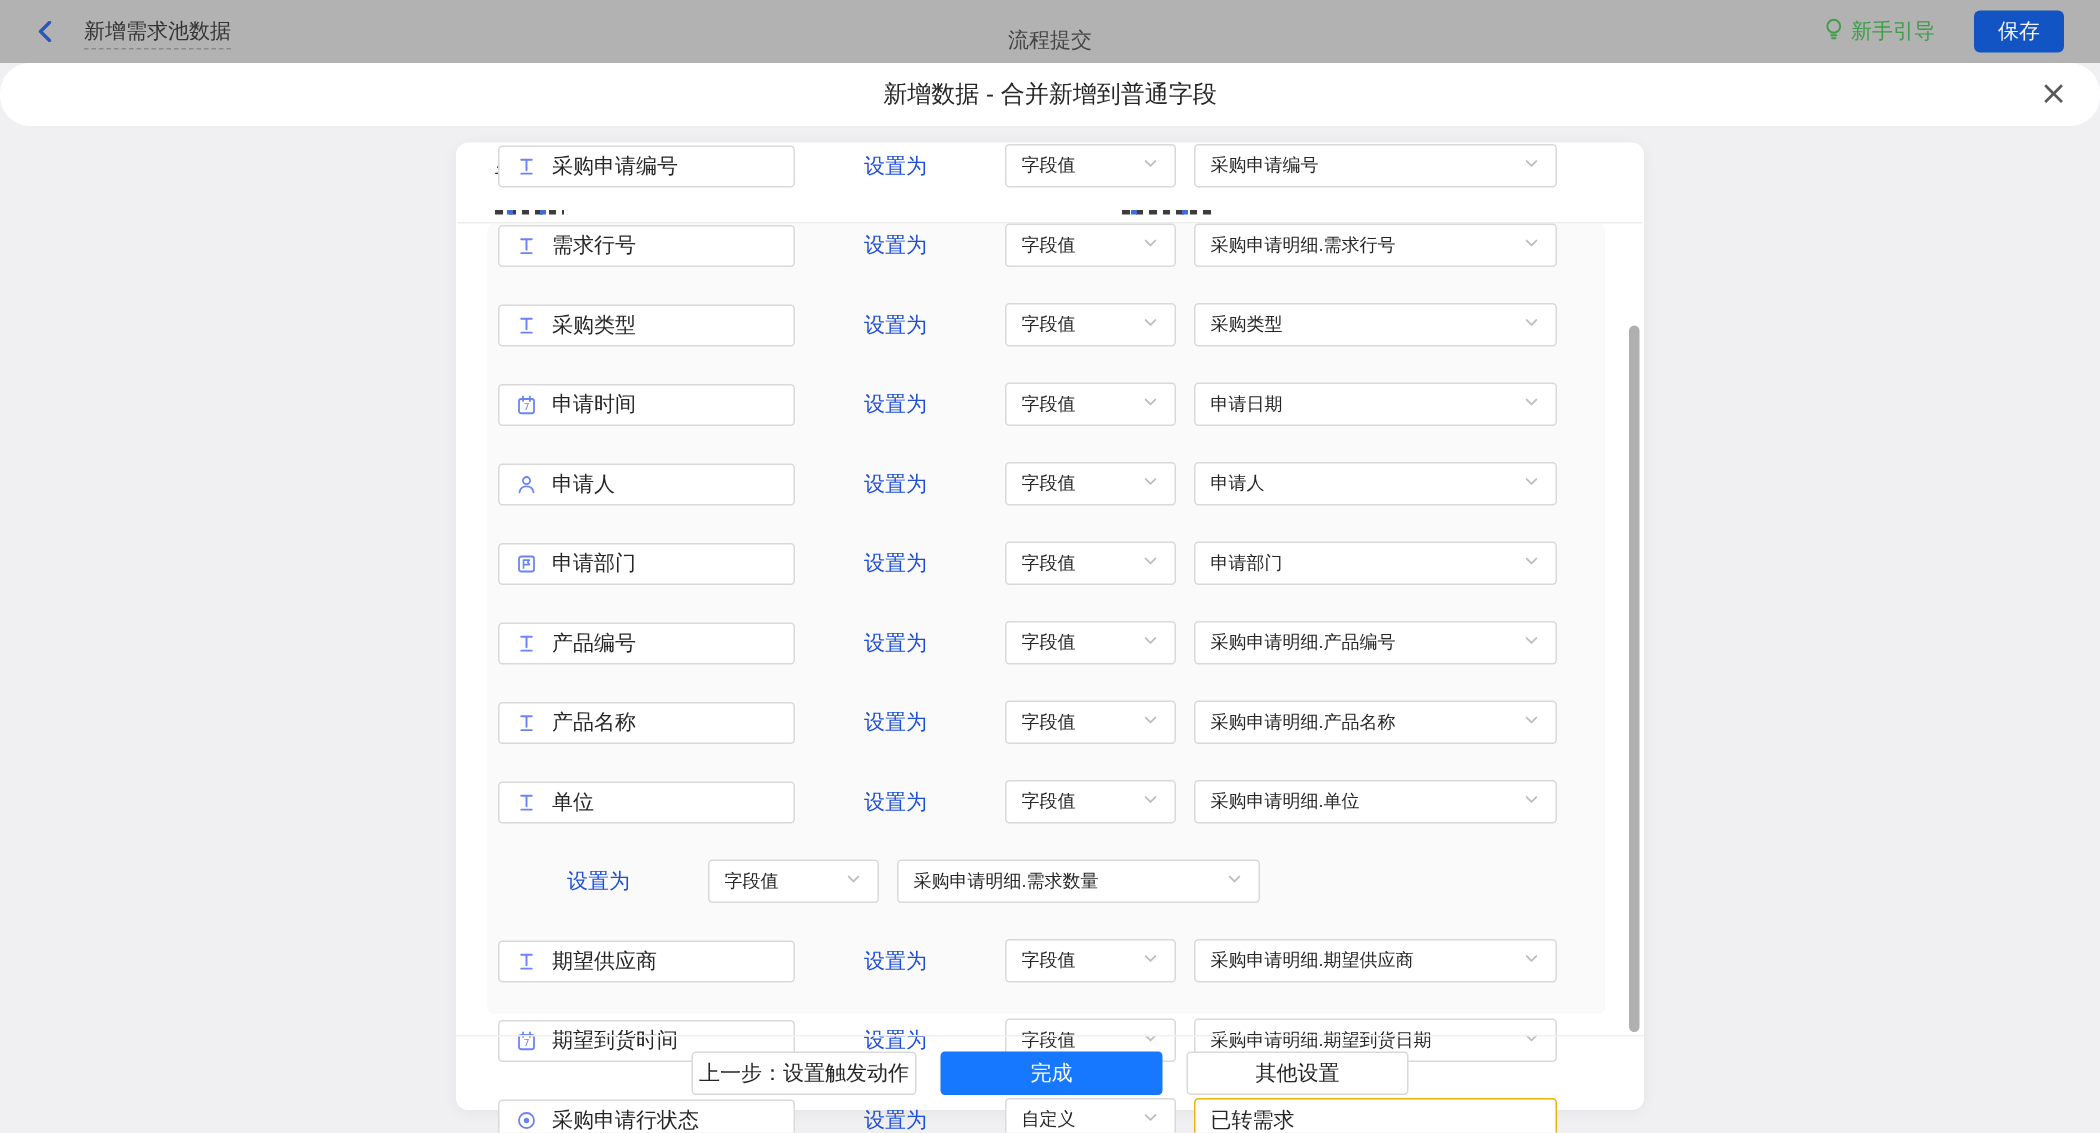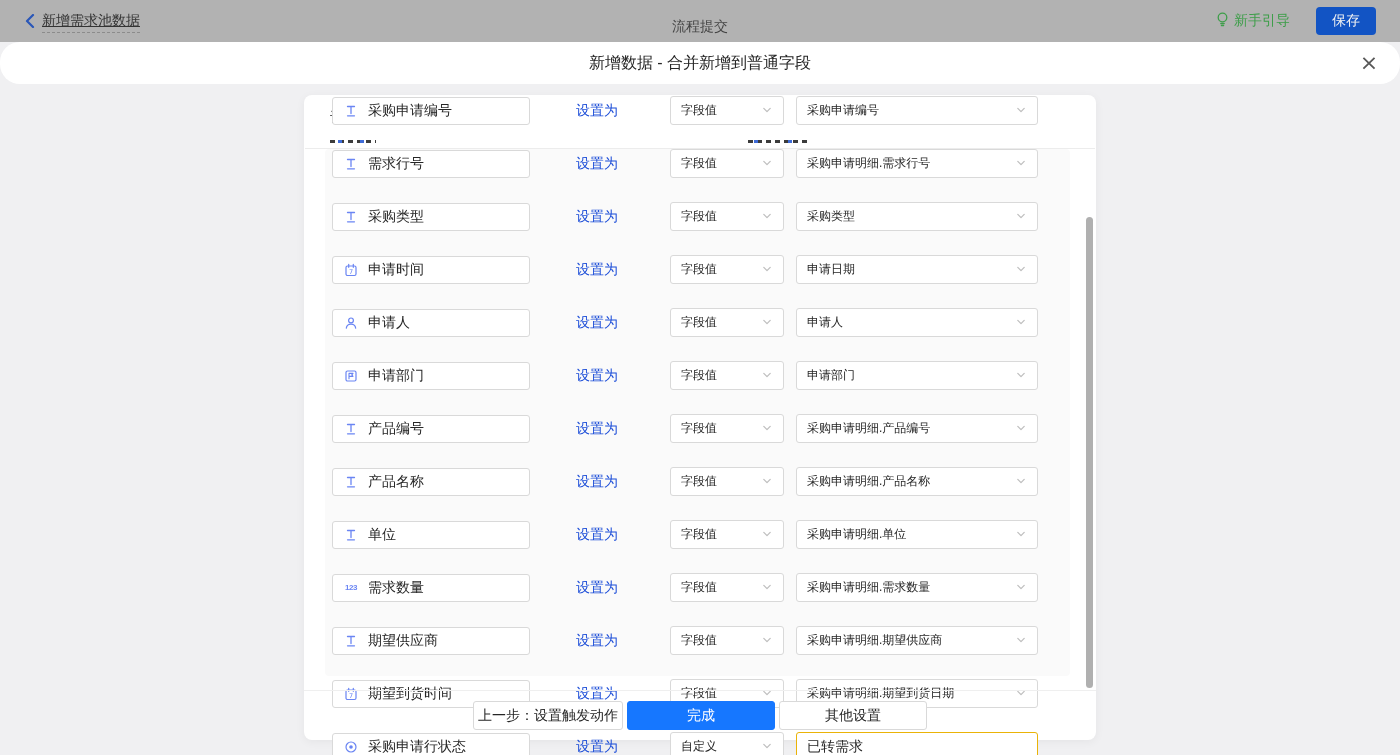--- a/index.html
+++ b/index.html
@@ -3,21 +3,21 @@
 <meta charset="utf-8">
 <style>
   * { margin:0; padding:0; box-sizing:border-box; }
   html,body { width:1400px; height:755px; overflow:hidden; }
   body { font-family:"Liberation Sans","DejaVu Sans",sans-serif; background:#f0f0f2; position:relative; }
 
   
   .topbar { position:absolute; left:0; top:0; width:1400px; height:42px; background:#b2b2b2; display:flex; align-items:center; }
   .topbar-left { display:flex; align-items:center; position:absolute; left:24px; top:0; height:42px; }
   .back-btn { width:14px; height:14px; display:flex; align-items:center; cursor:pointer; }
-  .doc-title { margin-left:4px; font-size:14px; color:#343434; padding-bottom:2px; border-bottom:1px dashed #8b8b8b; line-height:20px;text-decoration:underline; }
+  .doc-title { margin-left:18px; font-size:14px; color:#343434; padding-bottom:2px; border-bottom:1px dashed #8b8b8b; line-height:20px; }
   .topbar-center { position:absolute; left:0; right:0; top:0; height:54px; display:flex; align-items:center; justify-content:center; font-size:14px; color:#454545; pointer-events:none; }
   .topbar-right { position:absolute; right:24px; top:0; height:42px; display:flex; align-items:center; gap:26px; }
   .guide { display:flex; align-items:center; gap:5px; font-size:14px; color:var(--guide-green); cursor:pointer; }
   .save-btn { width:60px; height:28px; background:var(--save-blue); color:#f2f2f2; font-size:14px; border:none; border-radius:4px; cursor:pointer; }
 
   
   .modal-head { position:absolute; left:0; top:42px; width:1400px; height:42px; background:#ffffff; display:flex; align-items:center; justify-content:center;border-radius:20px; }
   .modal-title { font-size:16px; font-weight:500; color:#262626; }
   .modal-close { position:absolute; right:21px; top:11px; width:20px; height:20px; font-size:22px; line-height:20px; color:#595959; text-align:center; cursor:pointer; font-family:"DejaVu Sans",sans-serif; }
 
@@ -41,21 +41,21 @@
   .setas { margin-left:46px; width:42px; font-size:14px; color:#1d4ed8; flex:0 0 42px; }
   .select { height:29px; background:#ffffff; border:1px solid #d9d9d9; border-radius:3px; display:flex; align-items:center; justify-content:space-between; padding:0 10px; cursor:pointer; }
   .select .val { font-size:12px; color:#262626; white-space:nowrap; overflow:hidden; }
   .sel-mode { margin-left:52px; width:114px; flex:0 0 114px; }
   .sel-target { margin-left:12px; width:242px; flex:0 0 242px; }
   .textinput { margin-left:12px; width:242px; flex:0 0 242px; height:29px; background:#fff; border:1px solid #eab308; border-radius:3px; display:flex; align-items:center; padding:0 10px; font-size:14px; color:#262626; cursor:text; }
 
   .vscroll { position:absolute; right:3px; top:122px; width:7px; height:471px; background:#b0b0b0; border-radius:4px; cursor:pointer; }
 
   .foot-divider { position:absolute; left:0; top:595px; width:792px; height:1px; background:#efefef; }
-  .card-footer { position:absolute; left:0; top:596px; width:792px; height:49px; display:flex; align-items:center; justify-content:center; gap:4px; }
+  .card-footer { position:absolute; left:0; top:596px; width:792px; height:49px; display:flex; align-items:center; justify-content:center; gap:16px; }
   .btn { height:29px; border-radius:3px; font-size:14px; cursor:pointer; border:1px solid #d9d9d9; background:#ffffff; color:#262626; }
   .btn-prev { width:150px; }
   .btn-done { width:148px; background:var(--accent-blue); border-color:var(--accent-blue); color:#ffffff; }
   .btn-other { width:148px; }
 </style>
 </head>
 <body>
 
 <div class="topbar">
   <div class="topbar-left">
@@ -313,26 +313,20 @@
             </svg></span>
      </div>
         <div class="select sel-target">
          <span class="val">采购申请明细.单位</span>
          <span><svg width="12" height="12" viewBox="0 0 12 12">
               <path d="M2.8 4.4 6 7.6 9.2 4.4" fill="none" stroke="#bfbfbf" stroke-width="1.3" stroke-linecap="round" stroke-linejoin="round"></path>
             </svg></span>
        </div>
       </div>
       <div class="map-row">
-        <div class="fieldbox">
-       <span class="ficon">
-            <span class="num-glyph">123</span>
-          </span>
-       <span class="flabel">需求数量</span>
-     </div>
      <span class="setas">设置为</span>
      <div class="select sel-mode">
        <span class="val">字段值</span>
        <span><svg width="12" height="12" viewBox="0 0 12 12">
               <path d="M2.8 4.4 6 7.6 9.2 4.4" fill="none" stroke="#bfbfbf" stroke-width="1.3" stroke-linecap="round" stroke-linejoin="round"></path>
             </svg></span>
      </div>
         <div class="select sel-target">
          <span class="val">采购申请明细.需求数量</span>
          <span><svg width="12" height="12" viewBox="0 0 12 12">

